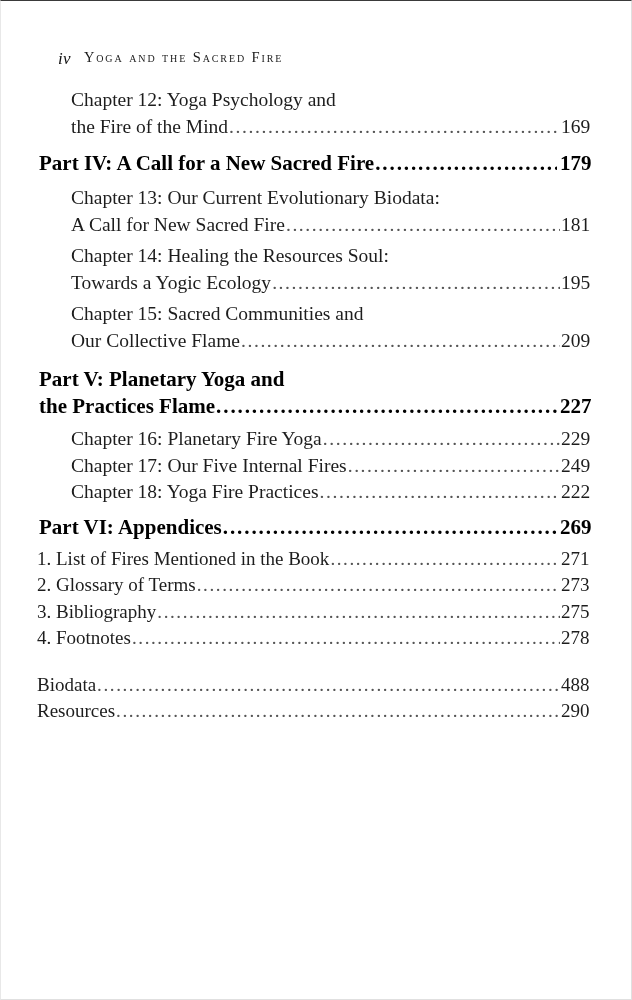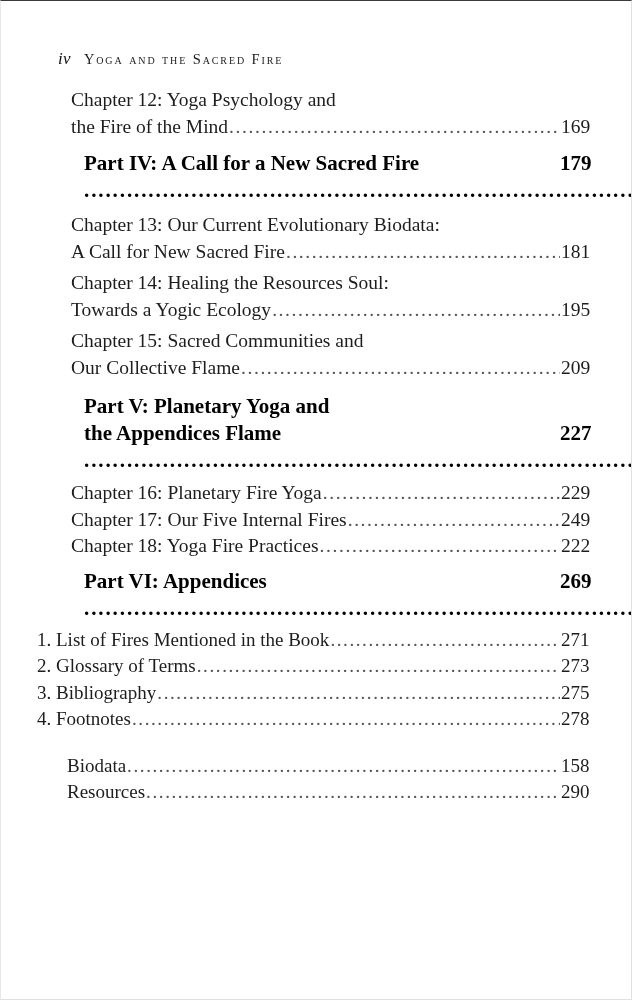--- a/index.html
+++ b/index.html
@@ -21,21 +21,21 @@
     font-family: "Liberation Serif", "DejaVu Serif", serif;
     color: #111111;
   }
 
   
   .running-head {
     position: absolute;
     left: 57px;
     top: 48px;
     display: flex;
-    align-items: center;
+    align-items: flex-start;
     white-space: nowrap;
   }
   .folio {
     font-style: italic;
     font-size: 17px;
     color: #111;
     margin-right: 13px;
     letter-spacing: 0.3px;
   }
   .running-title {
@@ -104,41 +104,41 @@
   .chapter .pageno { right: 4px; width: 68px; }
   .chapter .leader::after { color: #555; }
 
   
   .part {
     font-weight: bold;
     font-size: 21px;
     line-height: 27px;
     color: #000;
   }
-  .part .line { padding-left: 82px; padding-right: 76px; flex-direction: column; }
+  .part .line { padding-left: 38px; padding-right: 76px; }
   .part .pageno { right: 1px; width: 72px; }
   .part .leader::after { letter-spacing: 1.9px; }
 
   
   .appendix {
     font-size: 19px;
     line-height: 26.5px;
     color: #1d1d1d;
   }
   .appendix .line { padding-left: 36px; }
   .appendix .pageno { right: 4px; width: 68px; }
   .appendix .leader::after { color: #555; }
 
   
   .backmatter {
     font-size: 19px;
     line-height: 26.5px;
     color: #1d1d1d;
   }
-  .backmatter .line { padding-left: 66px; }
+  .backmatter .line { padding-left: 36px; }
   .backmatter .pageno { right: 4px; width: 68px; }
   .backmatter .leader::after { color: #555; }
 
   
   .line.no-leader .leader::after { content: ""; }
 </style>
 </head>
 <body>
 
 <div class="page">
@@ -204,21 +204,21 @@
           <span class="pageno">209</span>
         </div>
       </div>
       <div style="height: 12px;"></div>
       <div class="entry part">
         <div class="line no-leader">
           <span class="label">Part V: Planetary Yoga and</span>
           <span class="leader"></span>
         </div>
         <div class="line">
-          <span class="label">the Appendices Flame</span>
+          <span class="label">the Practices Flame</span>
           <span class="leader"></span>
           <span class="pageno">227</span>
         </div>
       </div>
       <div style="height: 6px;"></div>
       <div class="entry chapter">
         <div class="line">
           <span class="label">Chapter 16: Planetary Fire Yoga</span>
           <span class="leader"></span>
           <span class="pageno">229</span>
@@ -273,21 +273,21 @@
           <span class="label">4. Footnotes</span>
           <span class="leader"></span>
           <span class="pageno">278</span>
         </div>
       </div>
       <div style="height: 20px;"></div>
       <div class="entry backmatter">
         <div class="line">
           <span class="label">Biodata</span>
           <span class="leader"></span>
-          <span class="pageno">158</span>
+          <span class="pageno">488</span>
         </div>
       </div>
       <div class="entry backmatter">
         <div class="line">
           <span class="label">Resources</span>
           <span class="leader"></span>
           <span class="pageno">290</span>
         </div>
       </div>
     </div>

